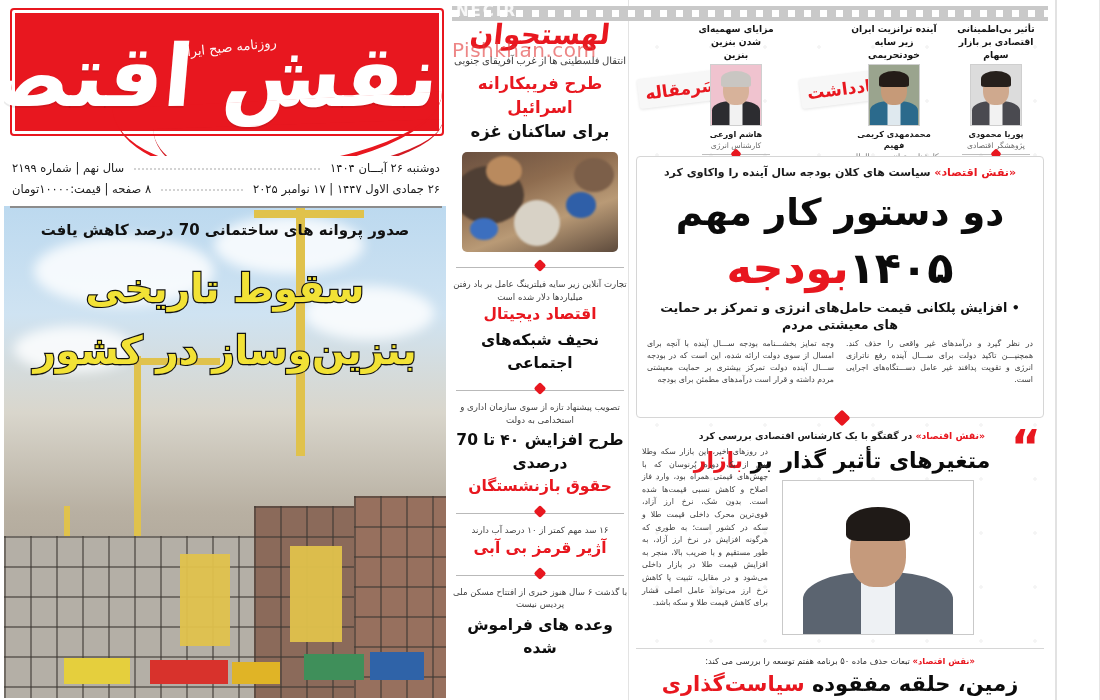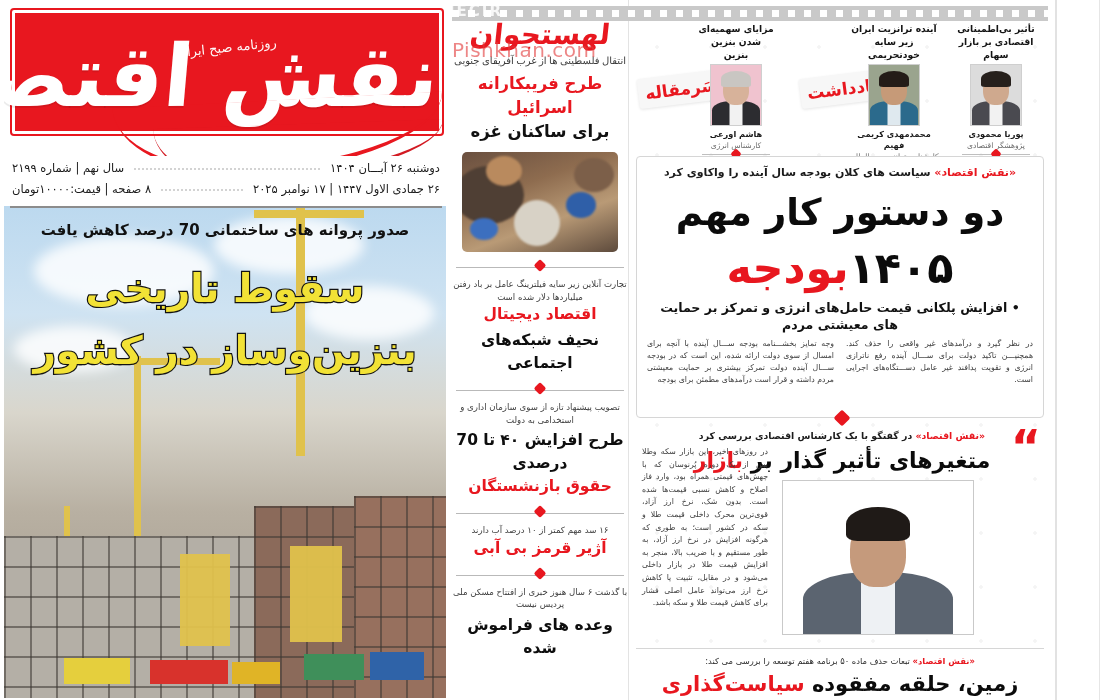--- a/index.html
+++ b/index.html
@@ -120,21 +120,21 @@
     z-index: 8;
     overflow: hidden;
   }
   .dotstrip:after{
     content:"";
     position:absolute; top:4px; left:0; right:0; height:7px;
     background-image: repeating-linear-gradient(to right,
       #ffffff 0 7px, transparent 7px 16px);
   }
   .wm-necir {
-    position: absolute; top: 2px; left: 442px;
+    position: absolute; top: 2px; left: 456px;
     font-size: 15px; font-weight: bold;
     letter-spacing: 2px;
     color: rgba(255,255,255,.85);
     z-index: 9;
   }
   .wm-pishkhan {
     position: absolute; top: 38px; left: 452px;
     font-size: 20px; font-weight: normal;
     color: rgba(226,60,60,.62);
     z-index: 30;

